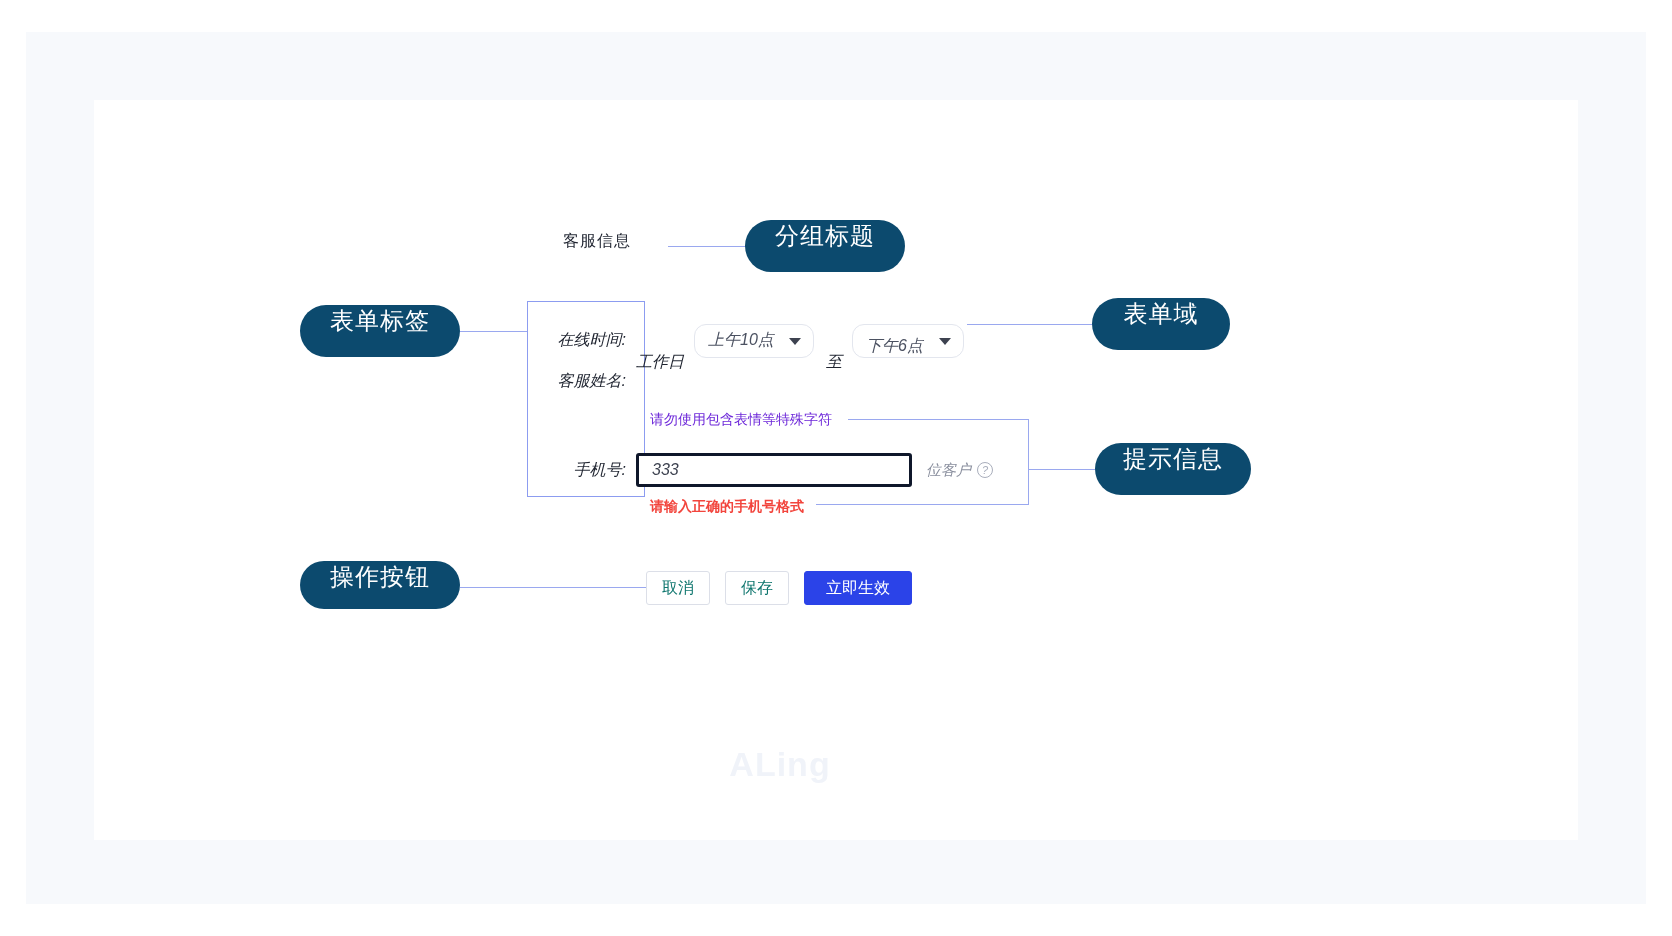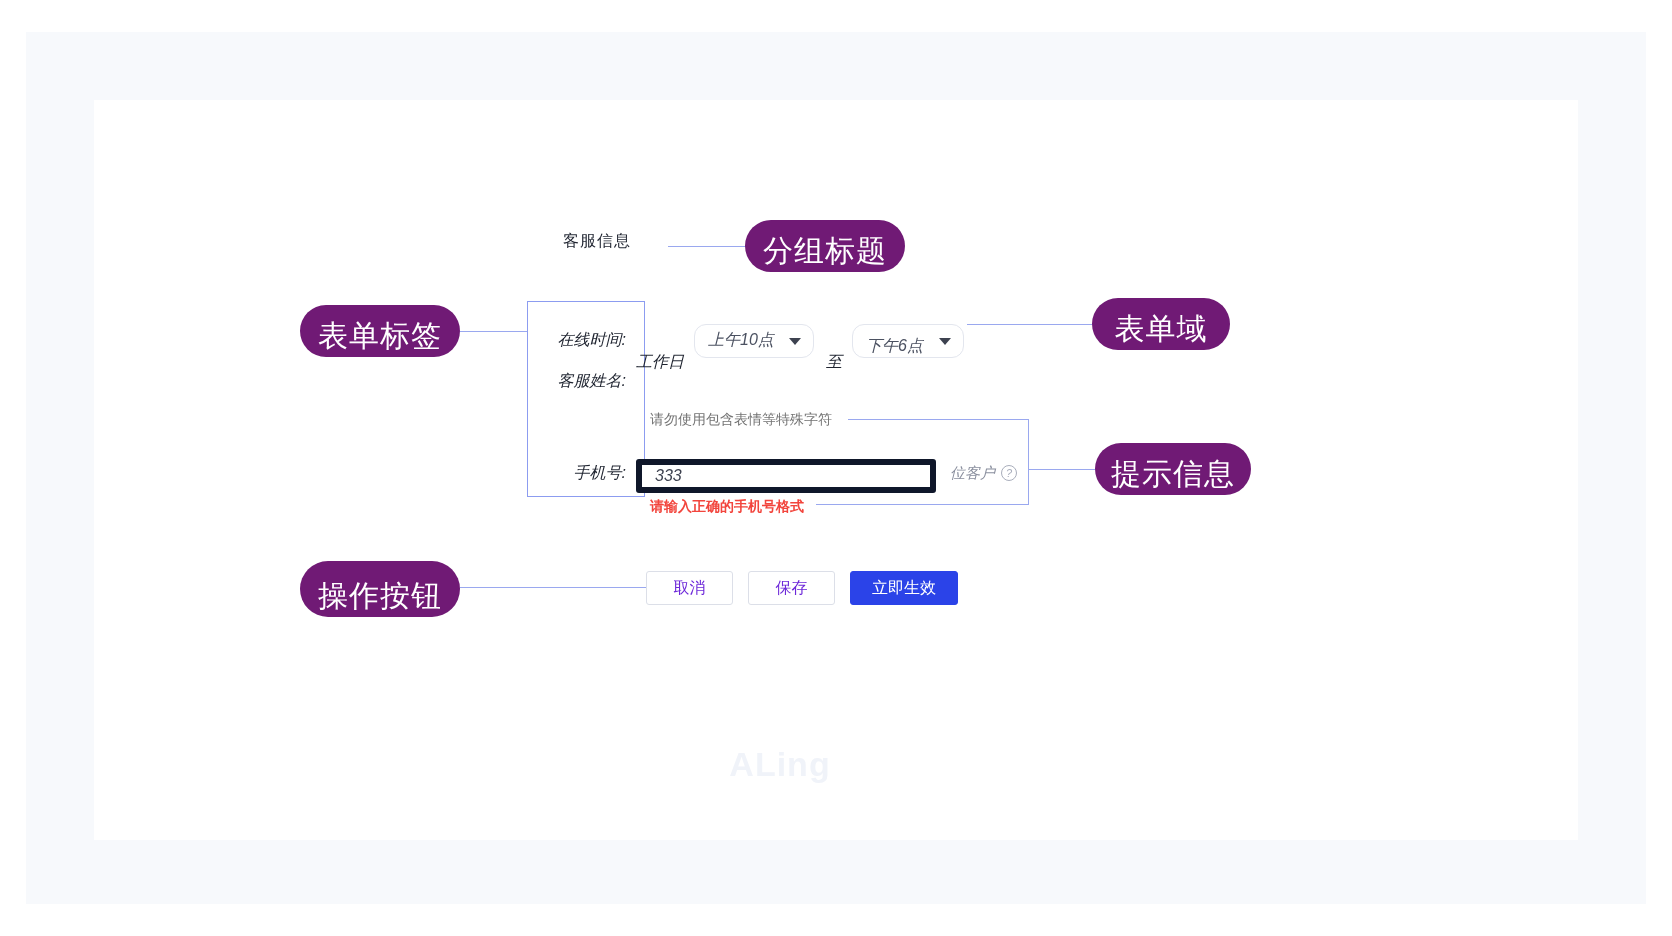--- a/index.html
+++ b/index.html
@@ -44,35 +44,35 @@
     font-weight: 700;
     color: #f0f3f9;
     letter-spacing: 1px;
     user-select: none;
     white-space: nowrap;
   }
 
   
   .pill {
     position: absolute;
-    background: #701a75;
+    background: #0c4a6e;
     color: #ffffff;
     border-radius: 40px;
     display: flex;
-    align-items: flex-end;
+    align-items: flex-start;
     justify-content: center;
-    font-size: 30px;
+    font-size: 24px;
     letter-spacing: 1px;
     white-space: nowrap;
   }
   .pill-group-title { left: 745px; top: 220px; width: 160px; height: 52px; }
   .pill-form-label  { left: 300px; top: 305px; width: 160px; height: 52px; }
   .pill-form-field  { left: 1092px; top: 298px; width: 138px; height: 52px; }
   .pill-hint        { left: 1095px; top: 443px; width: 156px; height: 52px; }
-  .pill-action      { left: 300px; top: 561px; width: 160px; height: 56px; }
+  .pill-action      { left: 300px; top: 561px; width: 160px; height: 48px; }
 
   
   .line {
     position: absolute;
     background: #9aa8ef;
   }
   .line-h { height: 1px; }
   .line-v { width: 1px; }
 
   
@@ -156,23 +156,22 @@
     background: #ffffff;
     display: flex;
     align-items: center;
     padding: 0 13px;
     font-size: 16px;
     color: #c2c6d2;
     white-space: nowrap;
   }
   .text-input.filled { color: #3d4250; }
   .text-input.error {
-    border: 6px solid #0f172a;
-    width: 300px;
-    margin-top: 6px;
+    border: 3px solid #0f172a;
+    width: 276px;
   }
 
   .suffix {
     margin-left: 14px;
     font-size: 15px;
     color: #8a8f9e;
     display: flex;
     align-items: center;
     white-space: nowrap;
   }
@@ -187,21 +186,21 @@
     color: #a9aebc;
     margin-left: 6px;
     line-height: 1;
   }
 
   
   .helper-text {
     position: absolute;
     left: 650px; top: 411px;
     font-size: 14px;
-    color: #737373;
+    color: #6d28d9;
     white-space: nowrap;
   }
   .error-text {
     position: absolute;
     left: 650px; top: 498px;
     font-size: 14px;
     color: #f2453d;
     font-weight: 600;
     white-space: nowrap;
   }
@@ -219,22 +218,22 @@
     display: flex;
     align-items: center;
     justify-content: center;
     font-size: 16px;
     white-space: nowrap;
     cursor: pointer;
   }
   .btn-default {
     background: #ffffff;
     border: 1px solid #dcdfe8;
-    color: #6d28d9;
-    width: 87px;
+    color: #0f766e;
+    width: 64px;
   }
   .btn-primary {
     background: #2b43e8;
     border: 1px solid #2b43e8;
     color: #ffffff;
     width: 108px;
   }
   .btn + .btn { margin-left: 15px; }
 </style>
 </head>

